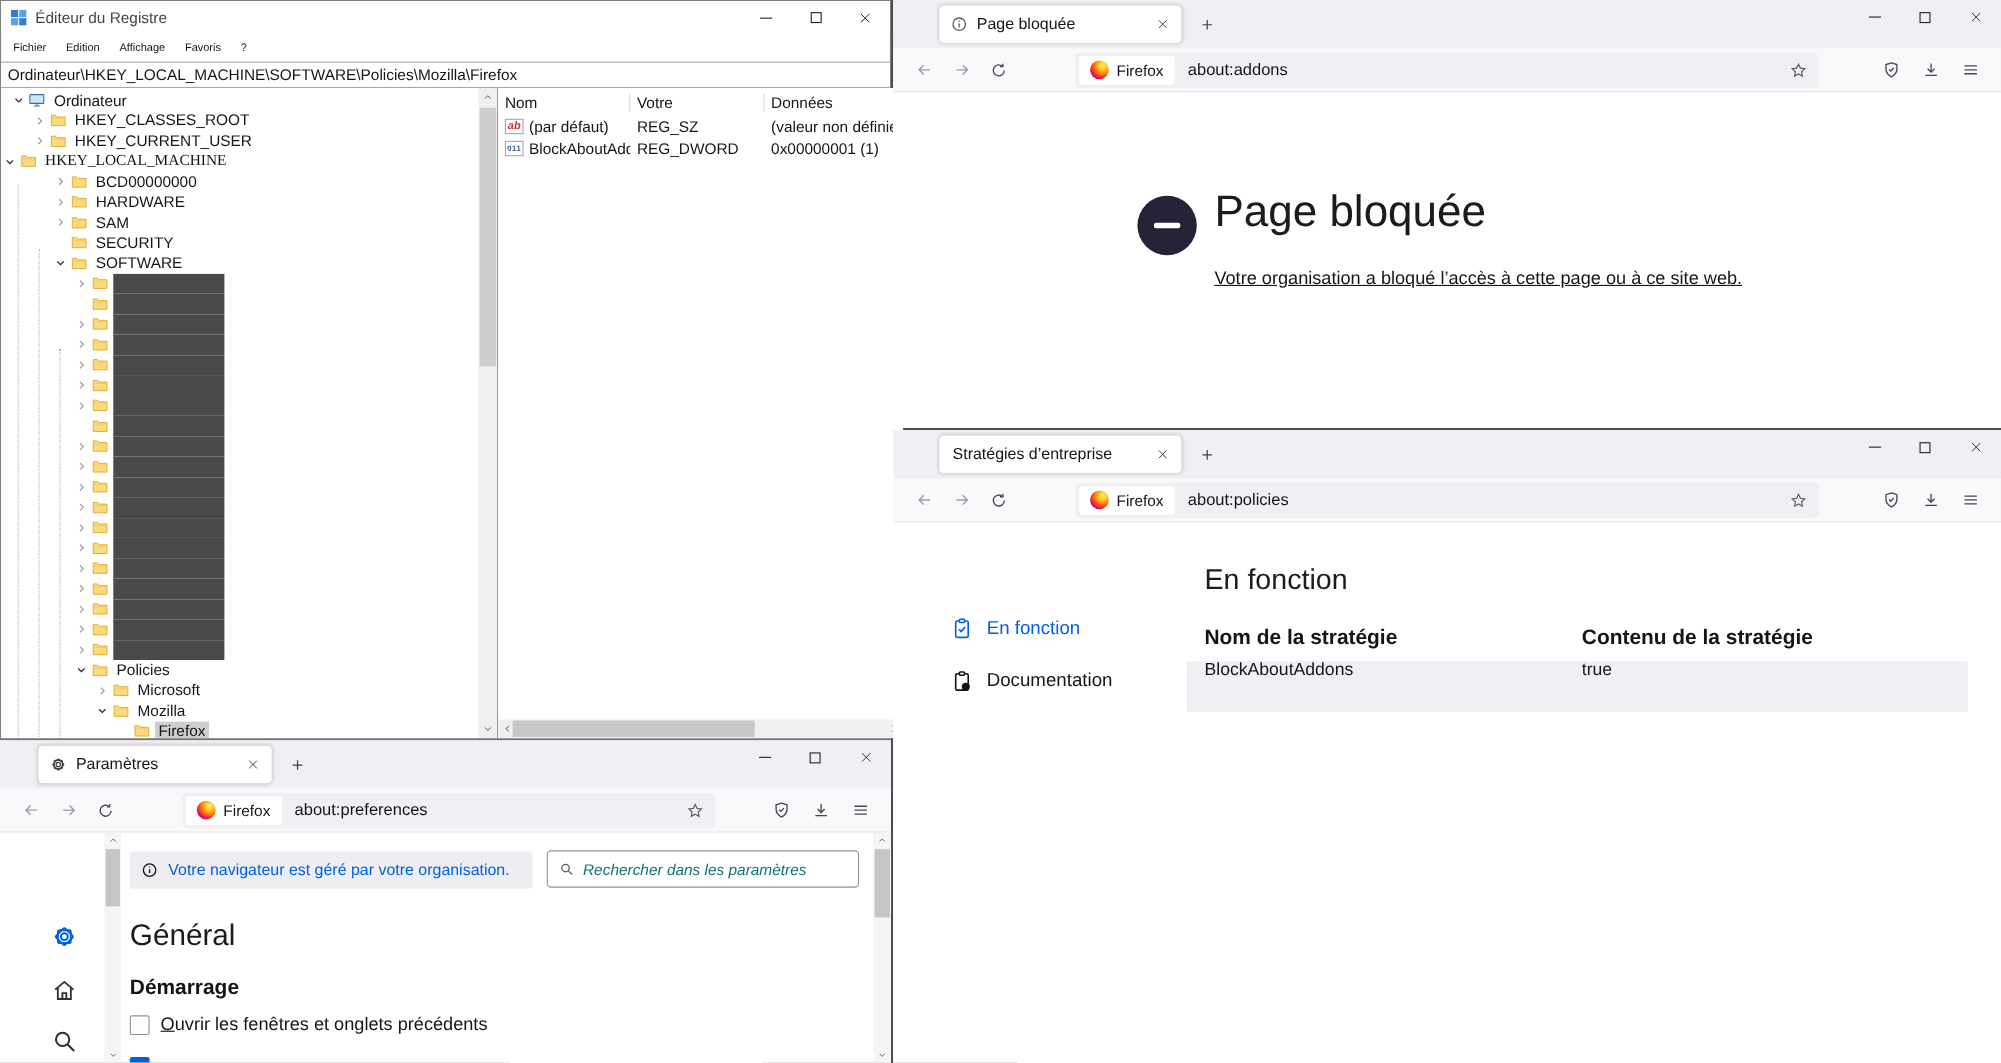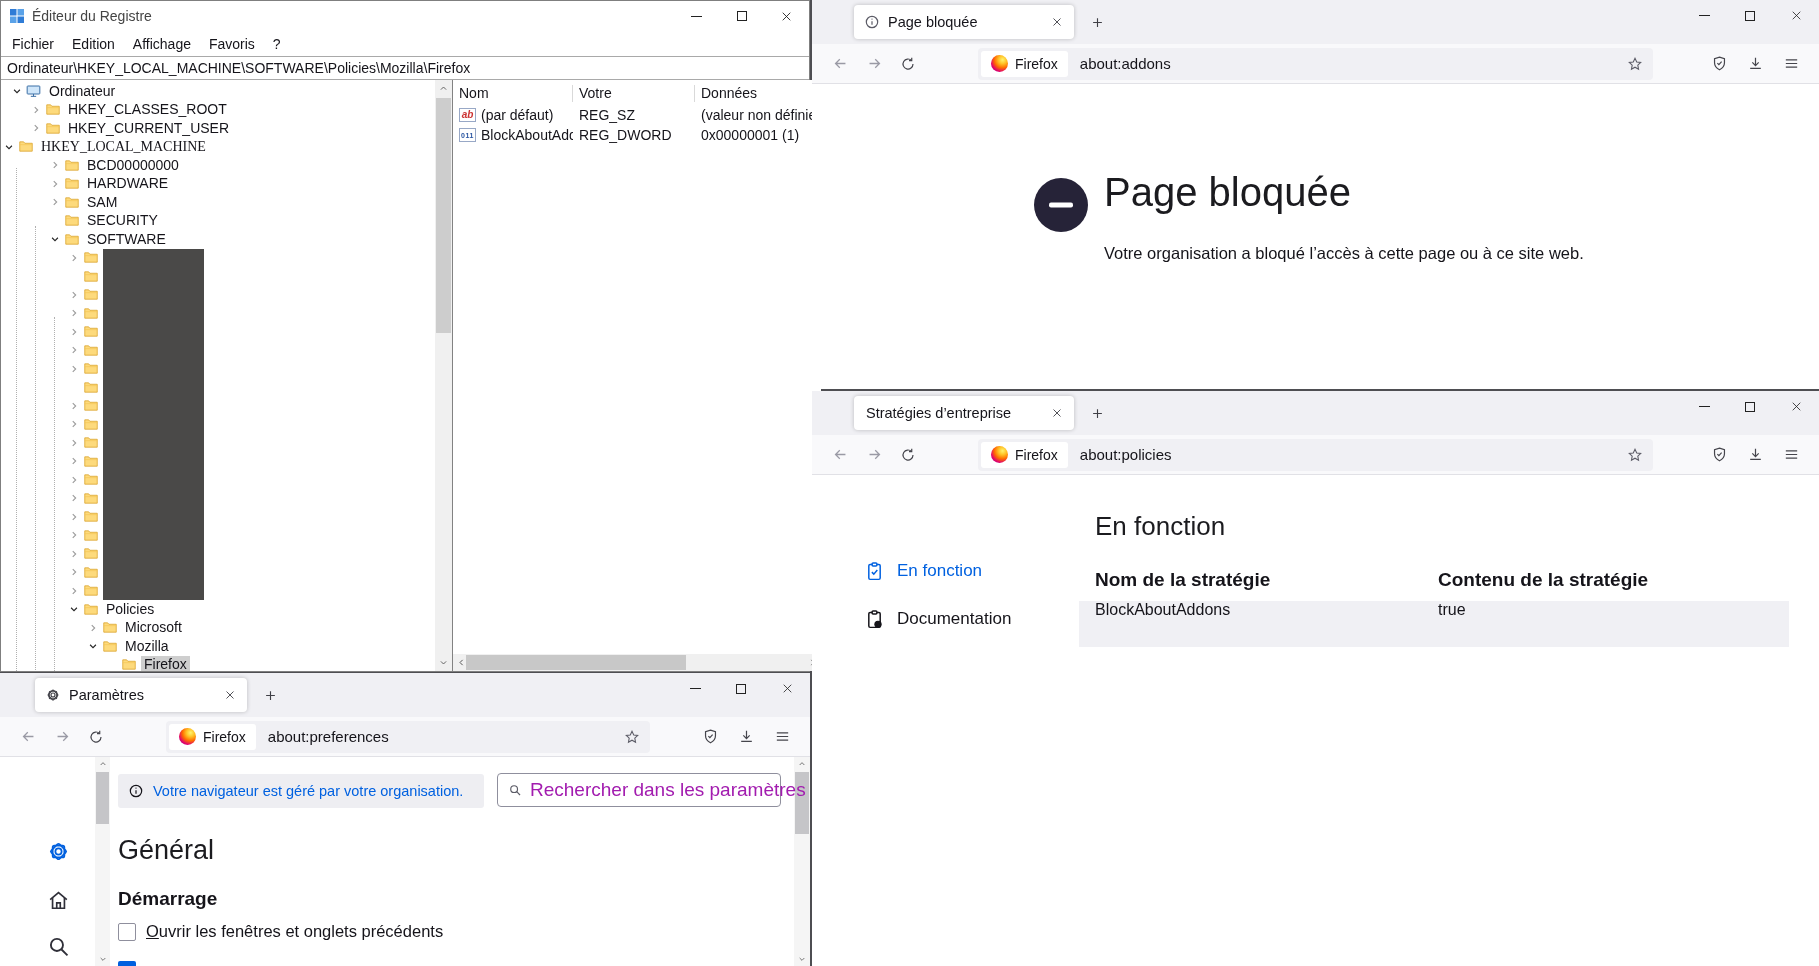--- a/index.html
+++ b/index.html
@@ -8,21 +8,21 @@
   .window { position:absolute; background:#fff; }
   .icon { display:inline-flex; align-items:center; justify-content:center; }
   svg { display:block; }
 
   
   #regedit { left:0; top:0; width:810px; height:672px; border:1px solid #7f7f7f; display:flex; flex-direction:column; }
   .reg-titlebar { height:30px; display:flex; align-items:center; padding-left:8px; background:#fff; flex:none; }
   .reg-title { font-size:14px; margin-left:7px; flex:1; color:#444; }
   .reg-controls { display:flex; height:100%; }
   .reg-ctrl { width:45px; display:flex; align-items:center; justify-content:center; color:#1a1a1a; }
-  .reg-menubar { display:flex; height:25px; align-items:center; font-size:14px; flex:none; padding-left:2px; }
+  .reg-menubar { display:flex; height:25px; align-items:center; font-size:10px; flex:none; padding-left:2px; }
   .reg-menu-item { padding:0 9px; }
   .reg-addressbar { height:24px; flex:none; border:1px solid #a9a9a9; border-left:none; border-right:none; font-size:14px; padding:3px 6px; white-space:nowrap; overflow:hidden; background:#fff; }
   .reg-body { flex:1; display:flex; min-height:0; }
   .reg-tree-pane { width:452px; flex:none; border-right:1px solid #828282; position:relative; overflow:hidden; background:#fff; }
   .reg-tree { position:absolute; left:0; top:2px; right:17px; bottom:0; overflow:hidden; }
   .tree-row { display:flex; align-items:center; height:18.5px; white-space:nowrap; font-size:14px; position:relative; z-index:2; }
   .expander { width:15px; height:15px; flex:none; display:flex; align-items:center; justify-content:center; }
   .tree-icon { width:19px; height:16px; margin-right:3px; flex:none; display:flex; align-items:center; }
   .tree-label { padding:0 3px; line-height:17px; }
   .tree-label.selected { background:#cecece; }
@@ -71,41 +71,41 @@
   .fx-chip-label { font-size:14px; margin-left:7px; }
   .fx-url { flex:1; font-size:15px; margin-left:12px; white-space:nowrap; overflow:hidden; color:#15141a; }
   .fx-star { color:#5b5b66; flex:none; }
   .fx-toolicon { width:32px; height:32px; display:flex; align-items:center; justify-content:center; color:#45454c; margin-left:4px; }
   .fx-content { flex:1; position:relative; background:#fff; overflow:hidden; }
 
   
   .blocked-circle { position:absolute; left:222px; top:94px; width:54px; height:54px; border-radius:50%; background:#262338; }
   .blocked-circle::after { content:""; position:absolute; left:50%; top:50%; width:24px; height:5px; border-radius:2px; background:#fff; transform:translate(-50%,-50%); }
   .blocked-heading { position:absolute; left:292px; top:86px; font-size:40px; font-weight:300; color:#1b1b1f; }
-  .blocked-message { position:absolute; left:292px; top:160px; font-size:16.5px; color:#15141a; }
+  .blocked-message { position:absolute; left:292px; top:160px; font-size:16.5px; color:#15141a;text-decoration:underline; }
 
   
   .pol-side-item { position:absolute; left:52px; height:28px; display:flex; align-items:center; font-size:17px; }
   .pol-side-item .lbl { margin-left:12px; }
   .pol-side-item.active { color:#0061e0; }
   .pol-heading { position:absolute; left:283px; top:36px; font-size:26px; font-weight:300; color:#1b1b1f; }
   .pol-table { position:absolute; left:267px; top:84px; width:710px; }
   .pol-thead { display:flex; height:42px; align-items:center; font-size:19px; font-weight:bold; }
   .pol-th1 { width:343px; padding-left:16px; } .pol-th2 { flex:1; padding-left:16px; }
   .pol-row { display:flex; height:46px; align-items:flex-start; background:#f0f0f4; font-size:16px; }
   .pol-c1 { width:343px; padding-left:16px; } .pol-c2 { flex:1; padding-left:16px; }
 
   
   .pref-rail-icon { position:absolute; left:44px; width:28px; height:28px; display:flex; align-items:center; justify-content:center; }
   .pref-scroll-left { position:absolute; left:95px; top:0; bottom:0; width:15px; background:#f5f5f5; }
   .pref-scroll-right { position:absolute; right:0; top:0; bottom:0; width:16px; background:#f5f5f5; }
   .pref-notice { position:absolute; left:118px; top:17px; width:366px; height:34px; background:#eeeef2; border-radius:3px; display:flex; align-items:center; padding-left:10px; }
   .pref-notice-text { font-size:14.5px; color:#0061e0; margin-left:9px; white-space:nowrap; }
   .pref-search { position:absolute; left:497px; top:16px; width:284px; height:34px; border:1px solid #8f8f9d; border-radius:4px; background:#fff; display:flex; align-items:center; padding-left:10px; }
-  .pref-search-ph { font-size:19px; color:#a21caf; margin-left:8px; white-space:nowrap; }
+  .pref-search-ph { font-size:14px; color:#0f766e; margin-left:8px; white-space:nowrap;font-style:italic; }
   .pref-heading { position:absolute; left:118px; top:78px; font-size:27px; font-weight:300; color:#1b1b1f; }
   .pref-section { position:absolute; left:118px; top:131px; font-size:19px; font-weight:bold; }
   .pref-chk-row { position:absolute; left:118px; top:165px; display:flex; align-items:center; }
   .pref-checkbox { width:18px; height:18px; border:1px solid #8f8f9d; border-radius:2px; background:#fff; flex:none; }
   .pref-chk-label { font-size:16.5px; margin-left:10px; }
   .pref-chk-label::first-letter { text-decoration:underline; }
   .pref-chk-blue-sliver { position:absolute; left:118px; top:204px; width:18px; height:6px; background:#0060df; border-radius:2px 2px 0 0; }
 </style>
 </head>
 <body>

